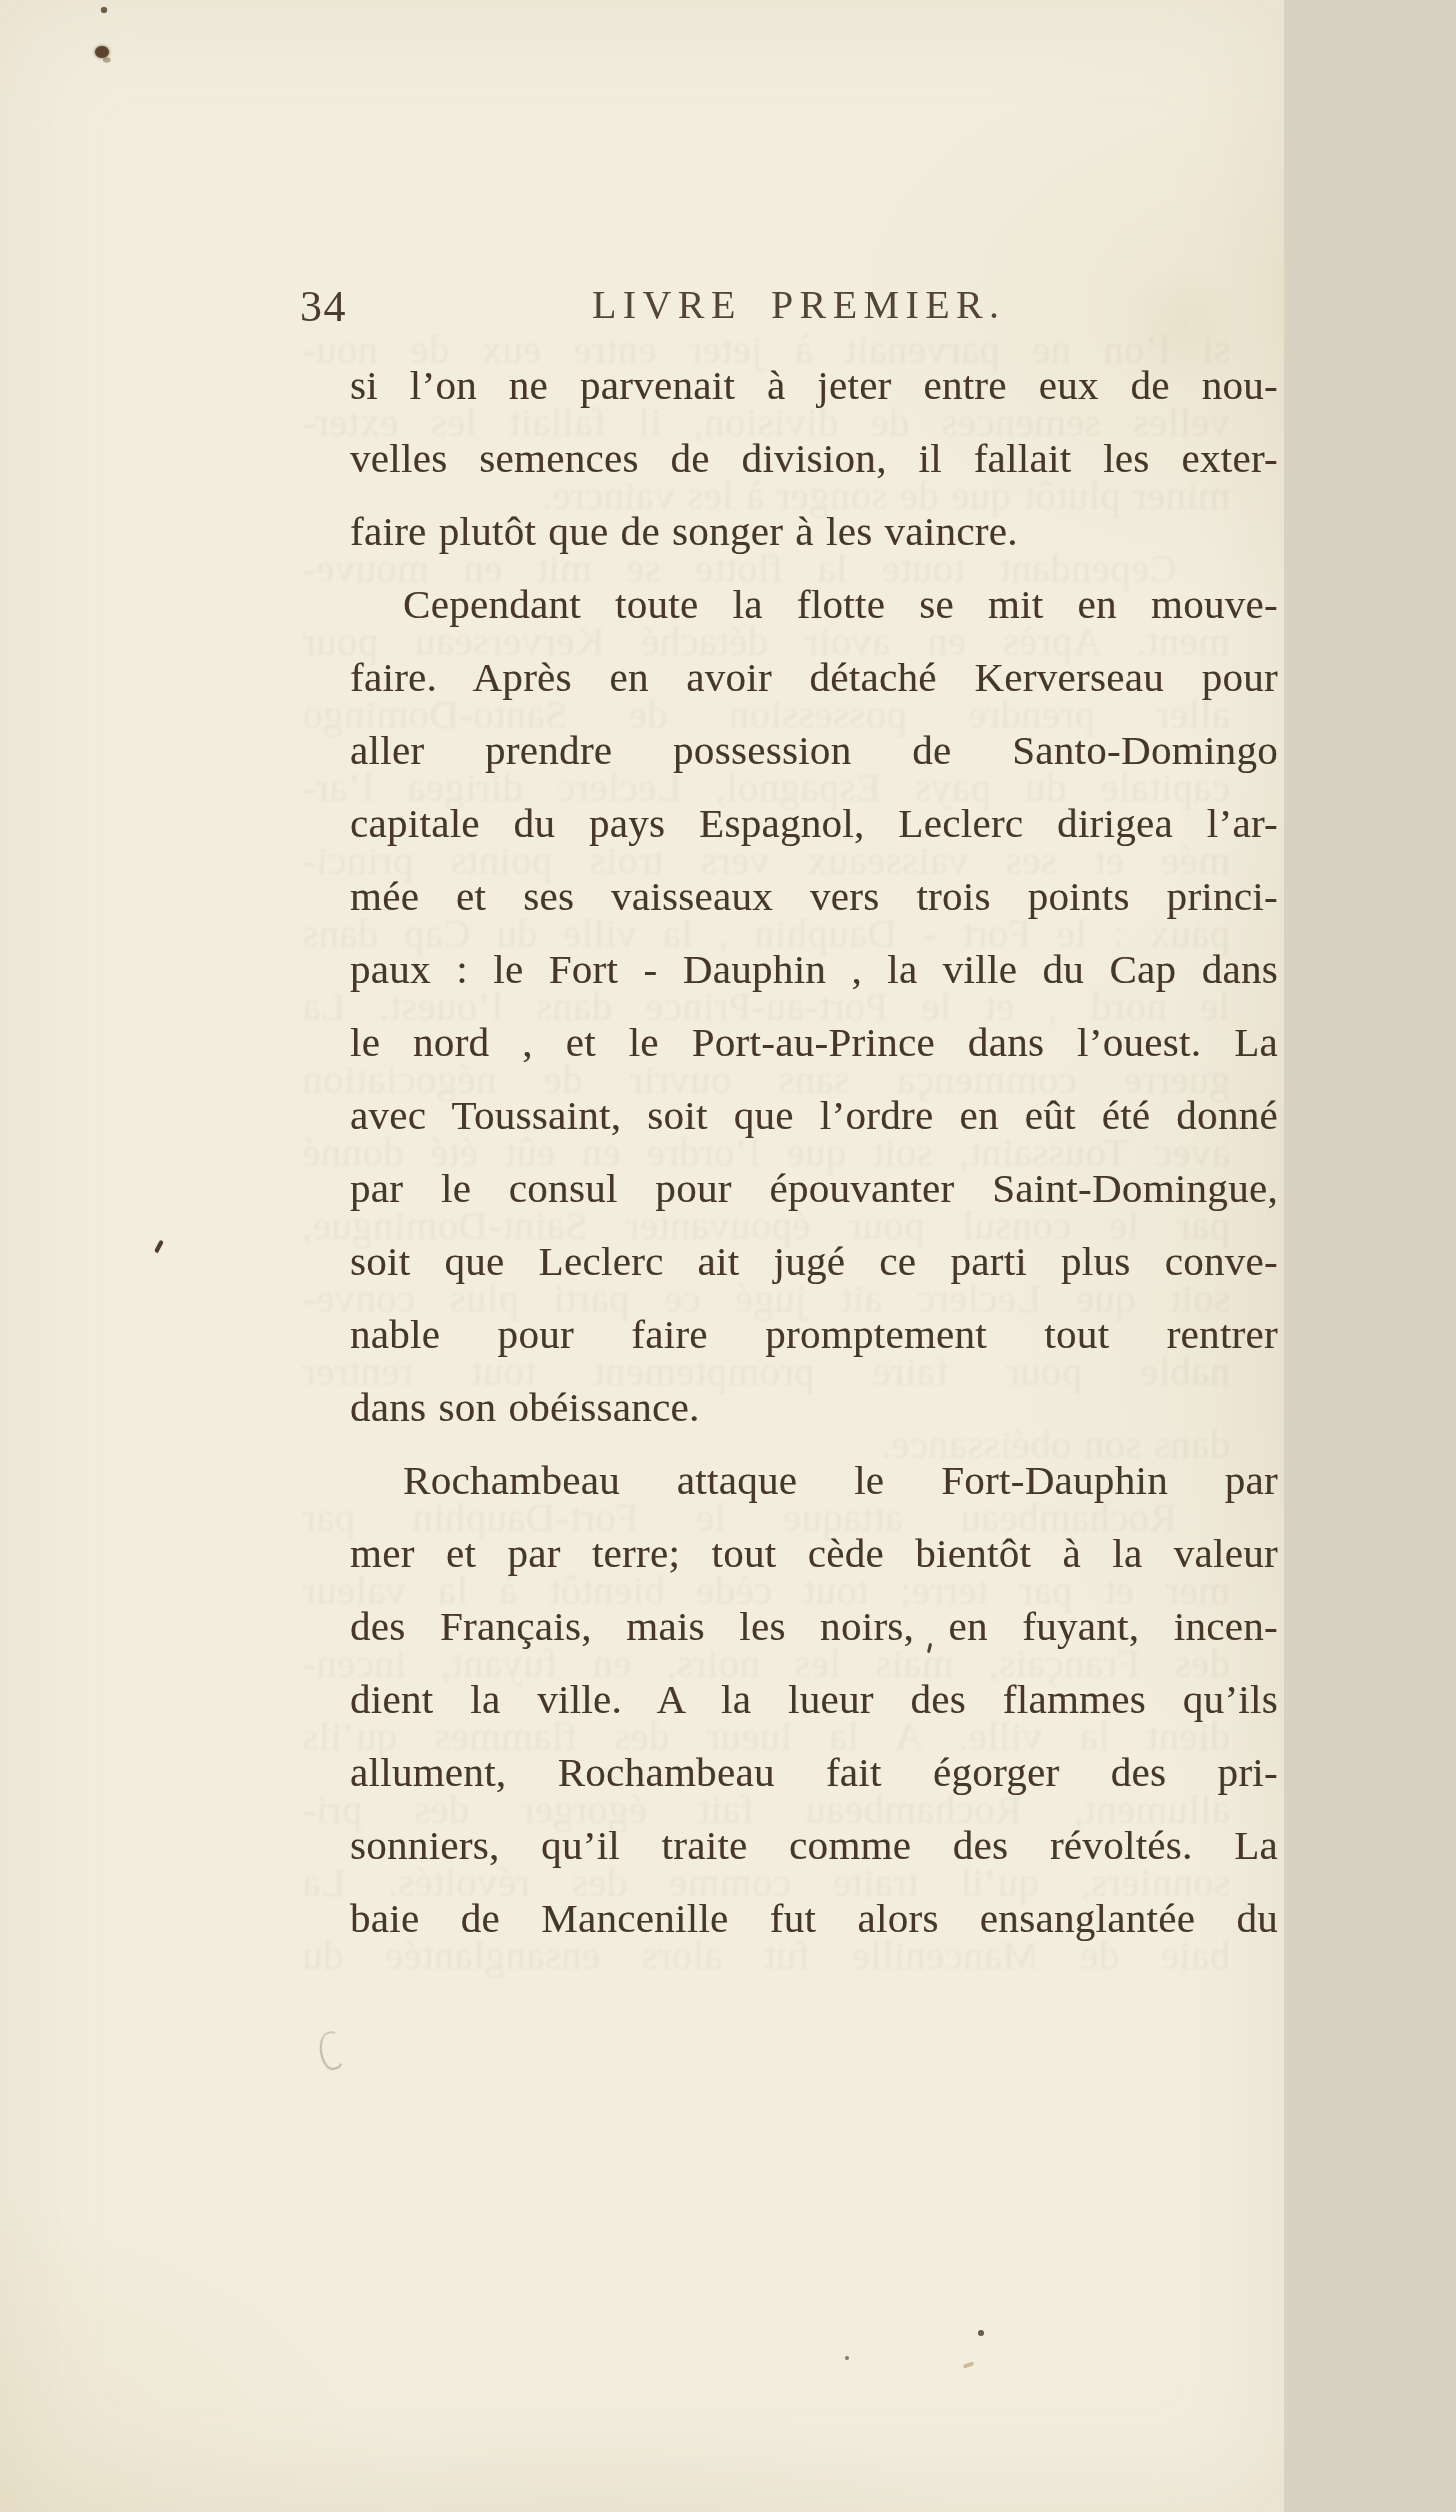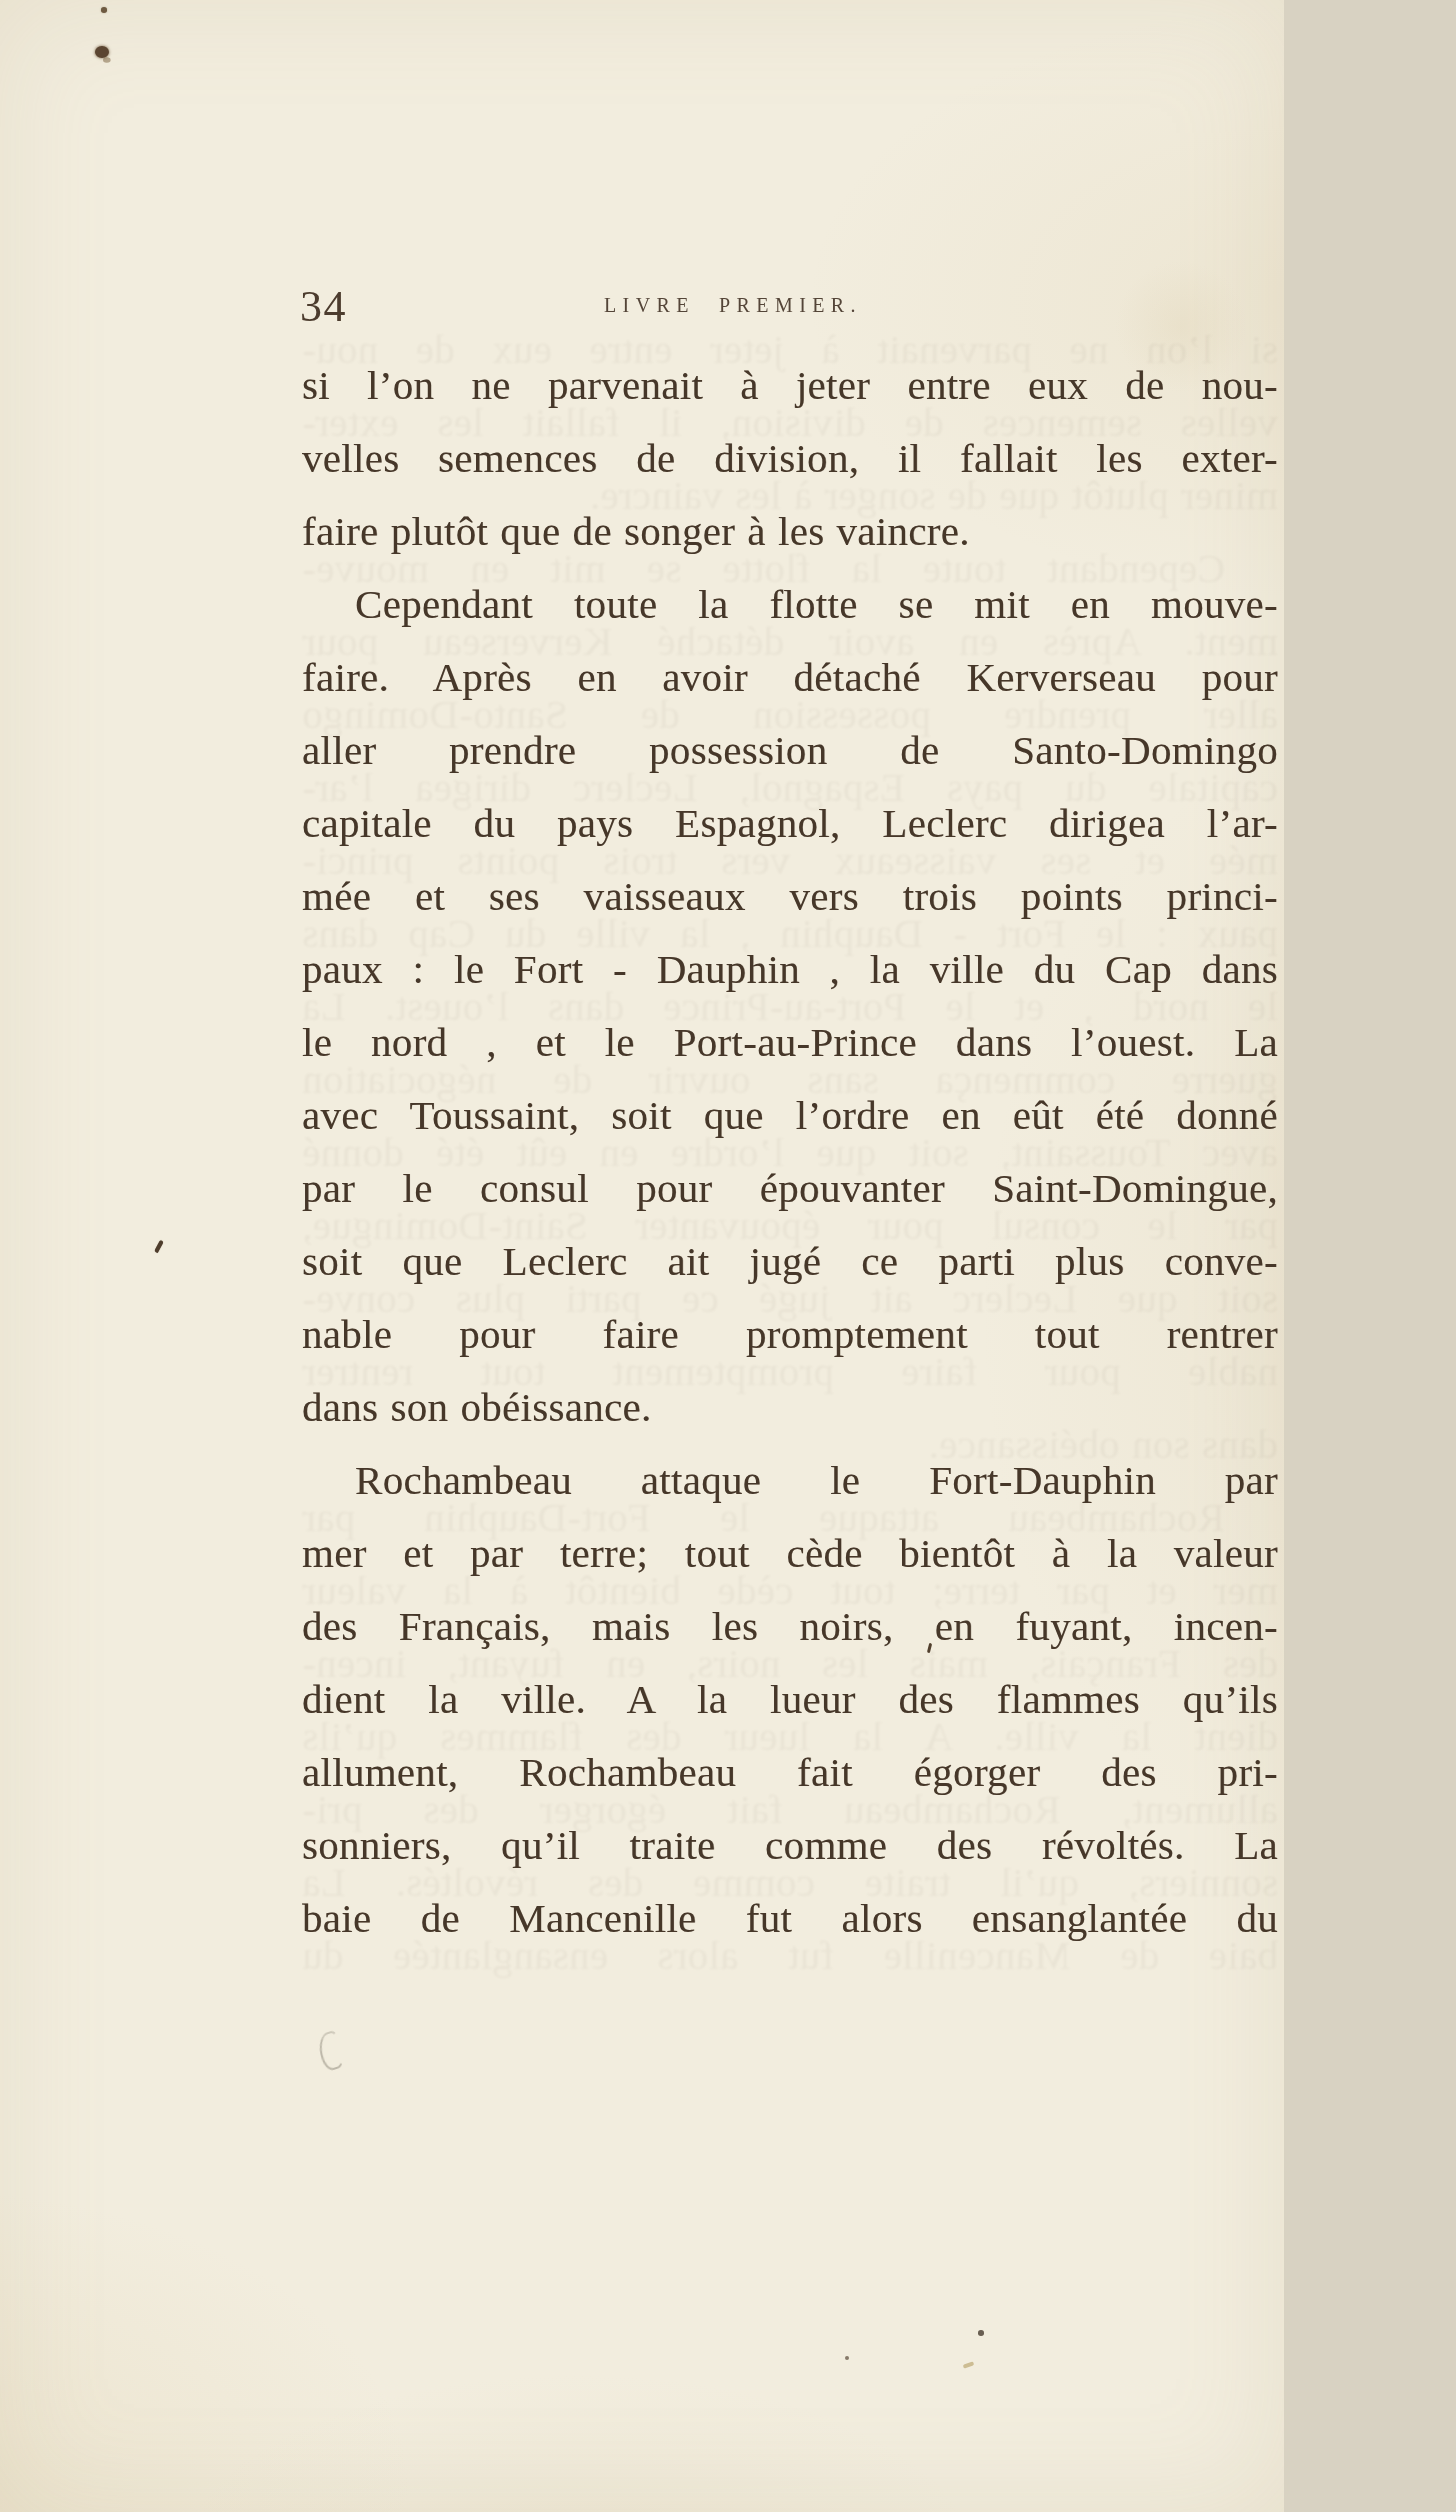--- a/index.html
+++ b/index.html
@@ -25,43 +25,42 @@
     left: 300px;
     top: 281px;
     font-size: 44px;
     color: #4c3c2e;
     letter-spacing: 1.6px;
   }
 
   .running-header {
     position: absolute;
     left: 592px;
-    top: 294px;
-    font-size: 20px;
+    top: 281px;
+    font-size: 40px;
     letter-spacing: 6.4px;
     word-spacing: 12.8px;
     color: var(--header-ink, #544538);
     white-space: nowrap;
-    margin-left: 12px;
   }
 
   .text-block {
     position: absolute;
     left: 302px;
     top: 349px;
     width: 976px;
     font-size: 41px;
     line-height: 73px;
     color: var(--ink, #463729);
     letter-spacing: 0.3px;
     word-spacing: 1.6px;
     text-shadow: 0.3px 0.3px 0.5px rgba(70,52,36,.35);
   }
 
-  .line { text-align: justify; text-align-last: justify; }
+  .line { text-align: justify; text-align-last: justify; margin-left: 48px; }
   .line.last { text-align-last: left; }
   .line.indent { padding-left: 53px; }
 
   
   .bleed-through {
     position: absolute;
     left: 302px;
     top: 313px;
     width: 976px;
     font-size: 41px;

